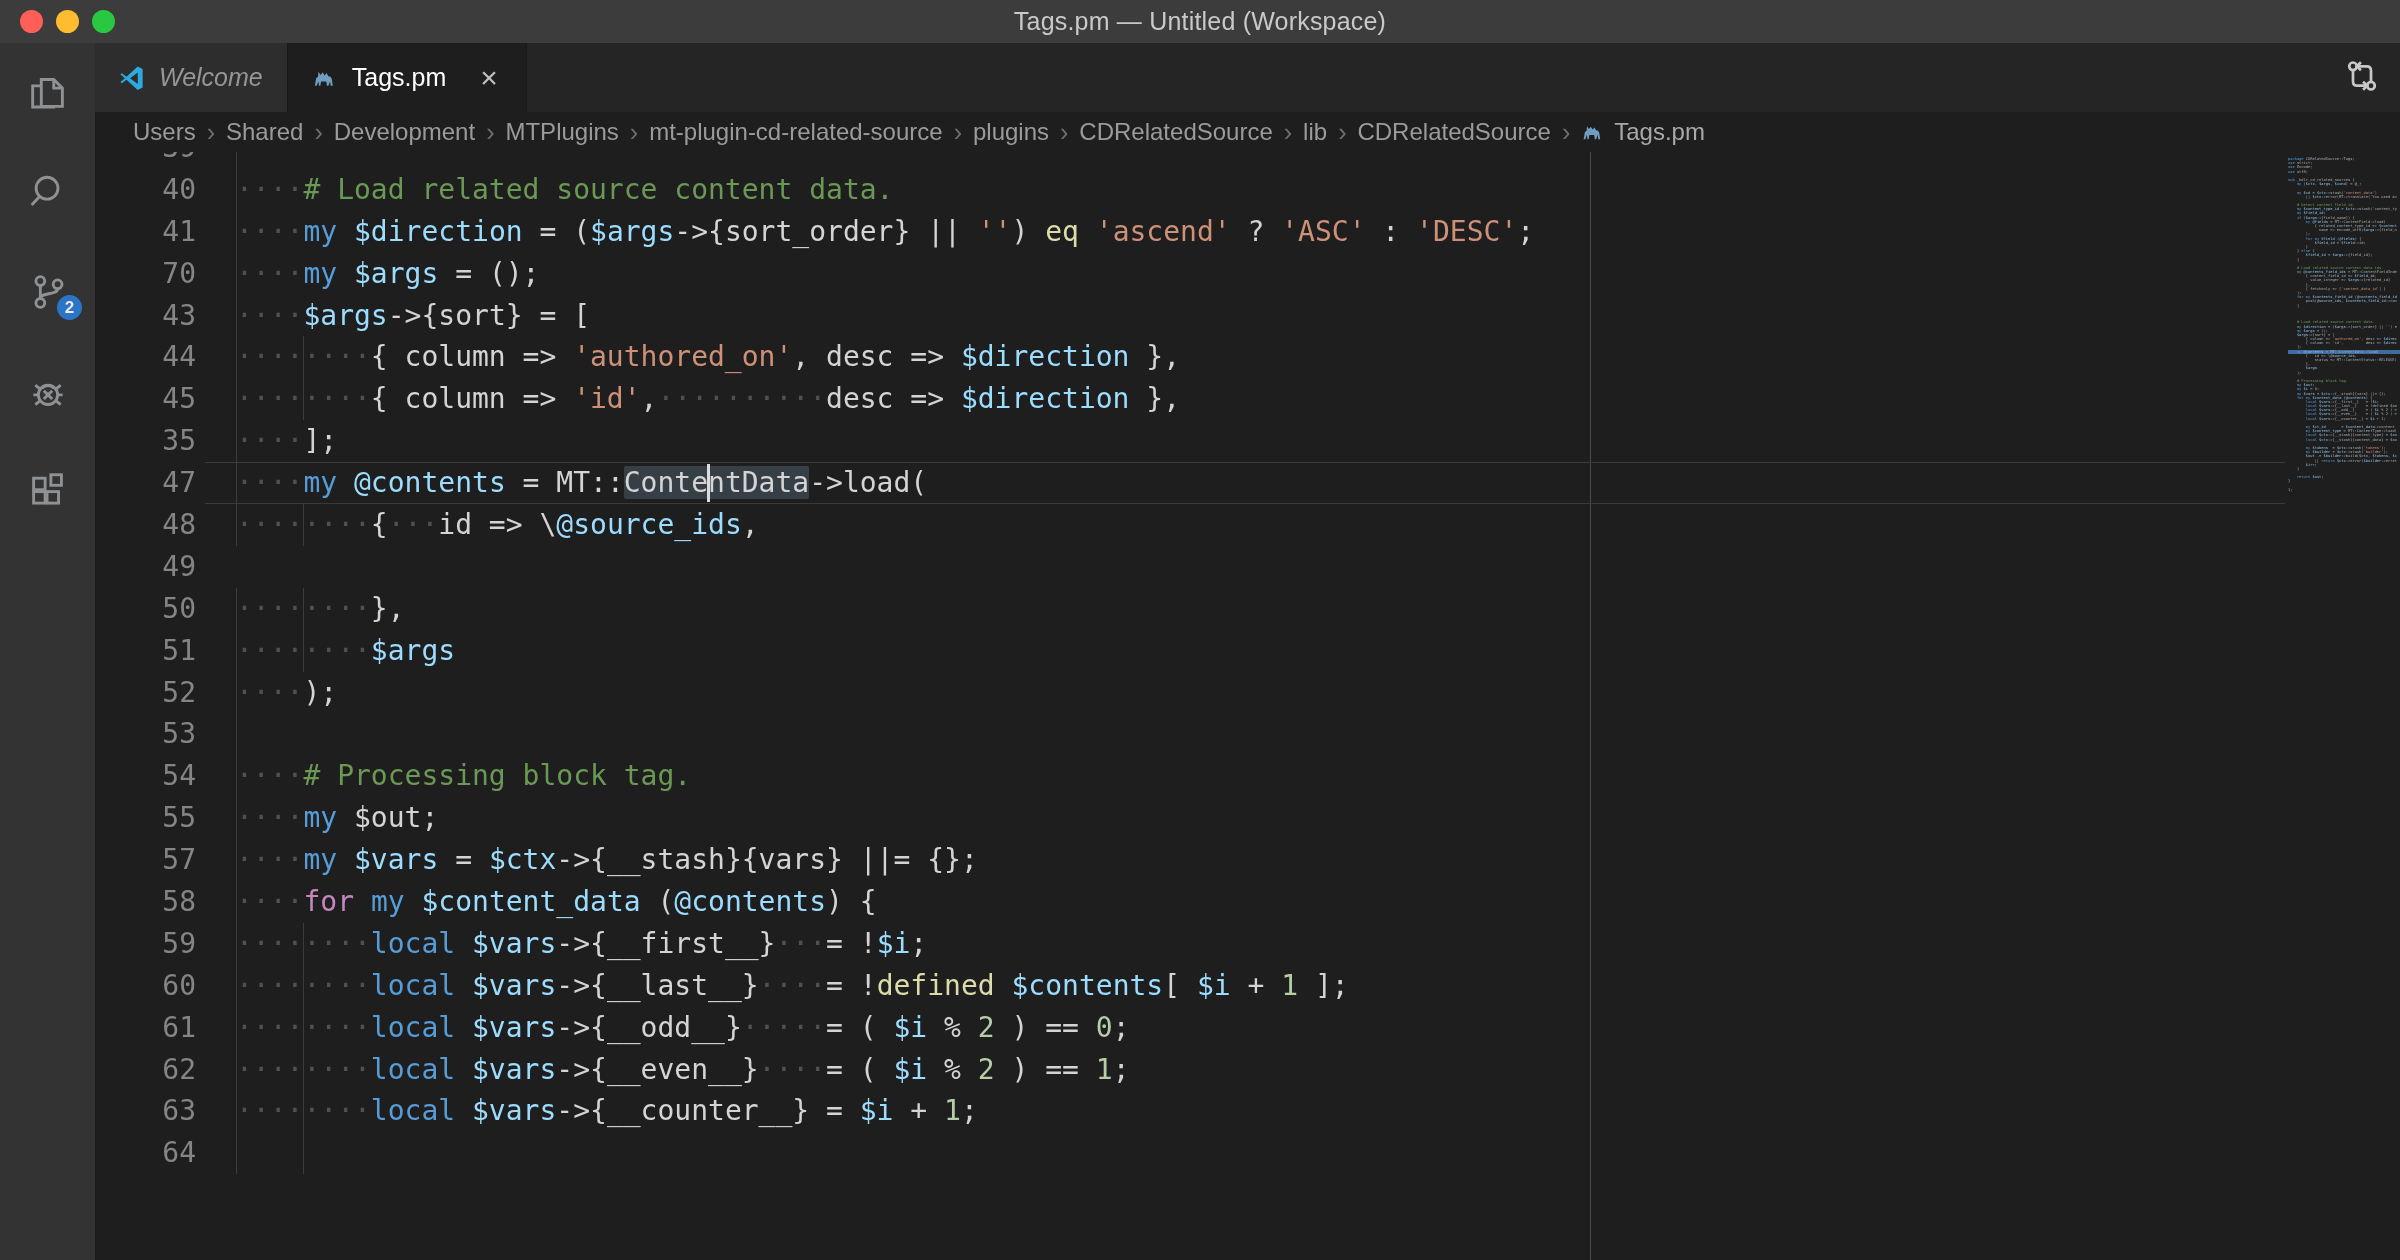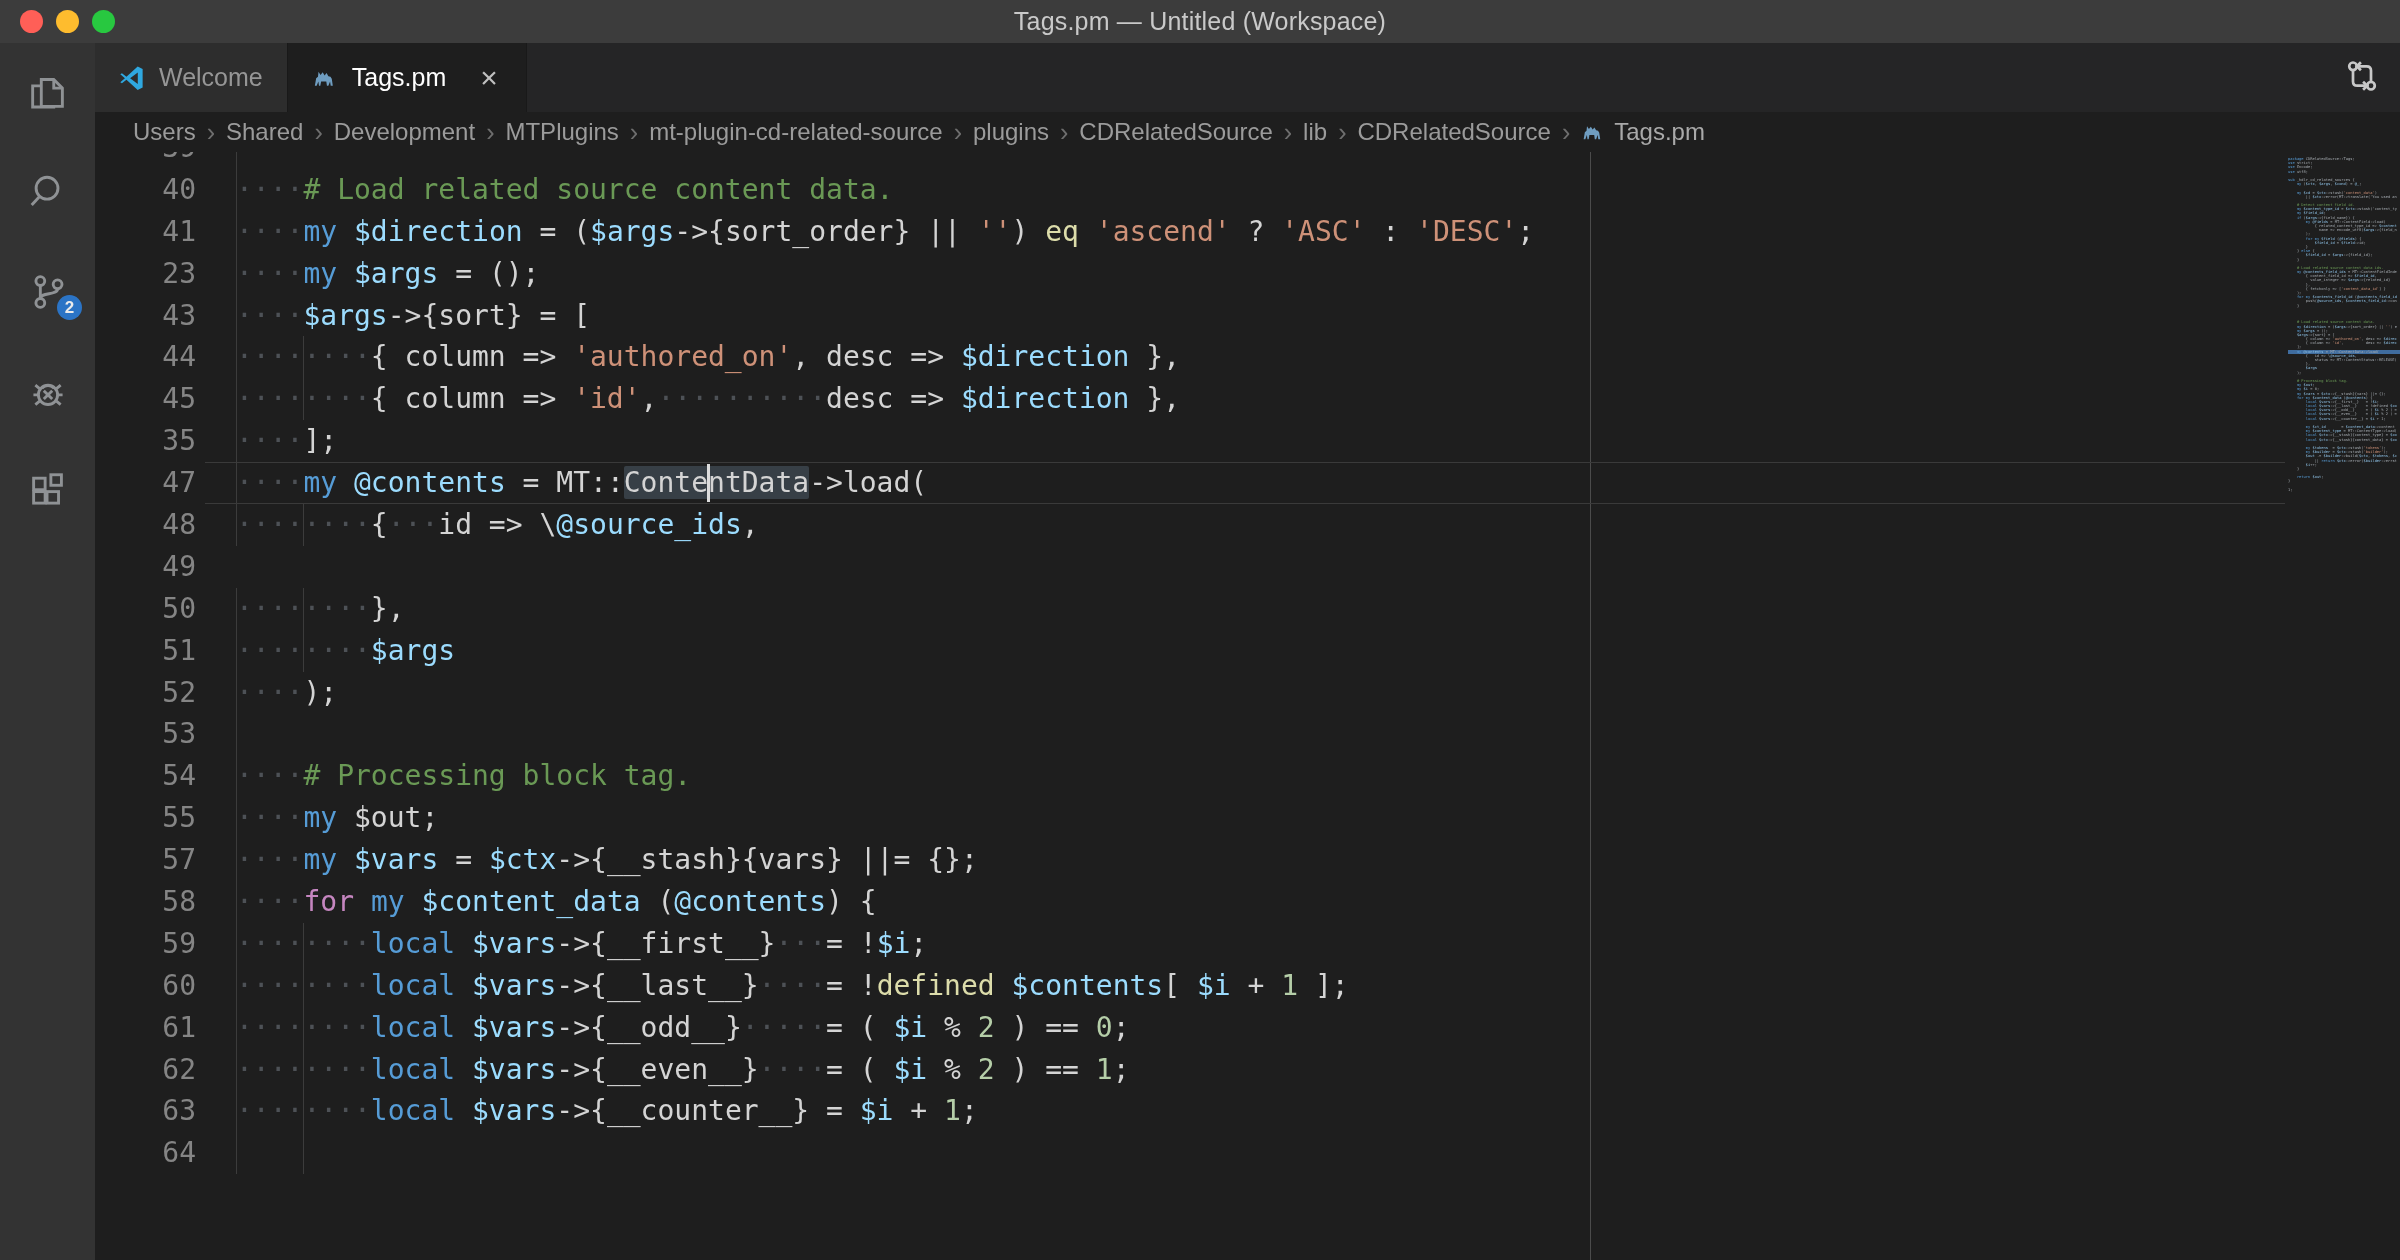--- a/index.html
+++ b/index.html
@@ -17,21 +17,21 @@
   .abitem svg{width:46px;height:46px;stroke:#9a9da0;fill:none;stroke-width:1.5;}
   .badge{position:absolute;right:13px;top:26px;width:25px;height:25px;border-radius:50%;
     background:var(--badge,#2b7cd6);color:#fff;font-size:17px;font-weight:bold;
     display:flex;align-items:center;justify-content:center;}
   .editor-col{flex:1;display:flex;flex-direction:column;min-width:0;}
   
   .tabbar{height:69px;background:#252526;display:flex;align-items:stretch;position:relative;flex:none;}
   .tab{display:flex;align-items:center;gap:14px;padding:0 24px;font-size:25px;border-right:1px solid #191919;cursor:default;}
   .tab .ticon{width:26px;height:26px;flex:none;display:flex;align-items:center;justify-content:center;}
   .tab.inactive{background:#2d2d2d;color:#969696;}
-  .tab.inactive.preview .tlabel{}
+  .tab.inactive.preview .tlabel{font-style:italic;}
   .tab.active{background:#1E1E1E;color:#ffffff;}
   .tclose{margin-left:16px;color:#c0c0c0;font-size:30px;line-height:1;padding:0 4px;}
   .tab-actions{margin-left:auto;display:flex;align-items:center;padding-right:20px;}
   .tab-actions svg{width:36px;height:36px;stroke:#c8c8c8;fill:none;stroke-width:1.5;}
   
   .breadcrumb{height:40px;background:#1E1E1E;display:flex;align-items:center;padding-left:38px;
     color:#9b9b9b;font-size:24px;white-space:nowrap;flex:none;}
   .bc-sep{color:#6e6e6e;margin:0 11px;font-size:25px;}
   .bc-file{display:flex;align-items:center;gap:9px;color:#a9a9a9;}
   .bc-file svg{width:24px;height:24px;}
@@ -189,21 +189,21 @@
           </div>
           <div class="row">
             <div class="num">40</div>
             <div class="code"><span class="guide" style="left: calc(0ch);"></span><span class="ws">····</span><span class="cm"># Load related source content data.</span></div>
           </div>
           <div class="row">
             <div class="num">41</div>
             <div class="code"><span class="guide" style="left: calc(0ch);"></span><span class="ws">····</span><span class="kw">my</span><span class="pl"> </span><span class="var">$direction</span><span class="pl"> = (</span><span class="var">$args</span><span class="pl">-&gt;{sort_order} || </span><span class="str">''</span><span class="pl">) </span><span class="fn">eq</span><span class="pl"> </span><span class="str">'ascend'</span><span class="pl"> ? </span><span class="str">'ASC'</span><span class="pl"> : </span><span class="str">'DESC'</span><span class="pl">;</span></div>
           </div>
           <div class="row">
-            <div class="num">23</div>
+            <div class="num">70</div>
             <div class="code"><span class="guide" style="left: calc(0ch);"></span><span class="ws">····</span><span class="kw">my</span><span class="pl"> </span><span class="var">$args</span><span class="pl"> = ();</span></div>
           </div>
           <div class="row">
             <div class="num">43</div>
             <div class="code"><span class="guide" style="left: calc(0ch);"></span><span class="ws">····</span><span class="var">$args</span><span class="pl">-&gt;{sort} = [</span></div>
           </div>
           <div class="row">
             <div class="num">44</div>
             <div class="code"><span class="guide" style="left: calc(0ch);"></span><span class="guide" style="left: calc(4ch);"></span><span class="ws">········</span><span class="pl">{ column =&gt; </span><span class="str">'authored_on'</span><span class="pl">, desc =&gt; </span><span class="var">$direction</span><span class="pl"> },</span></div>
           </div>

